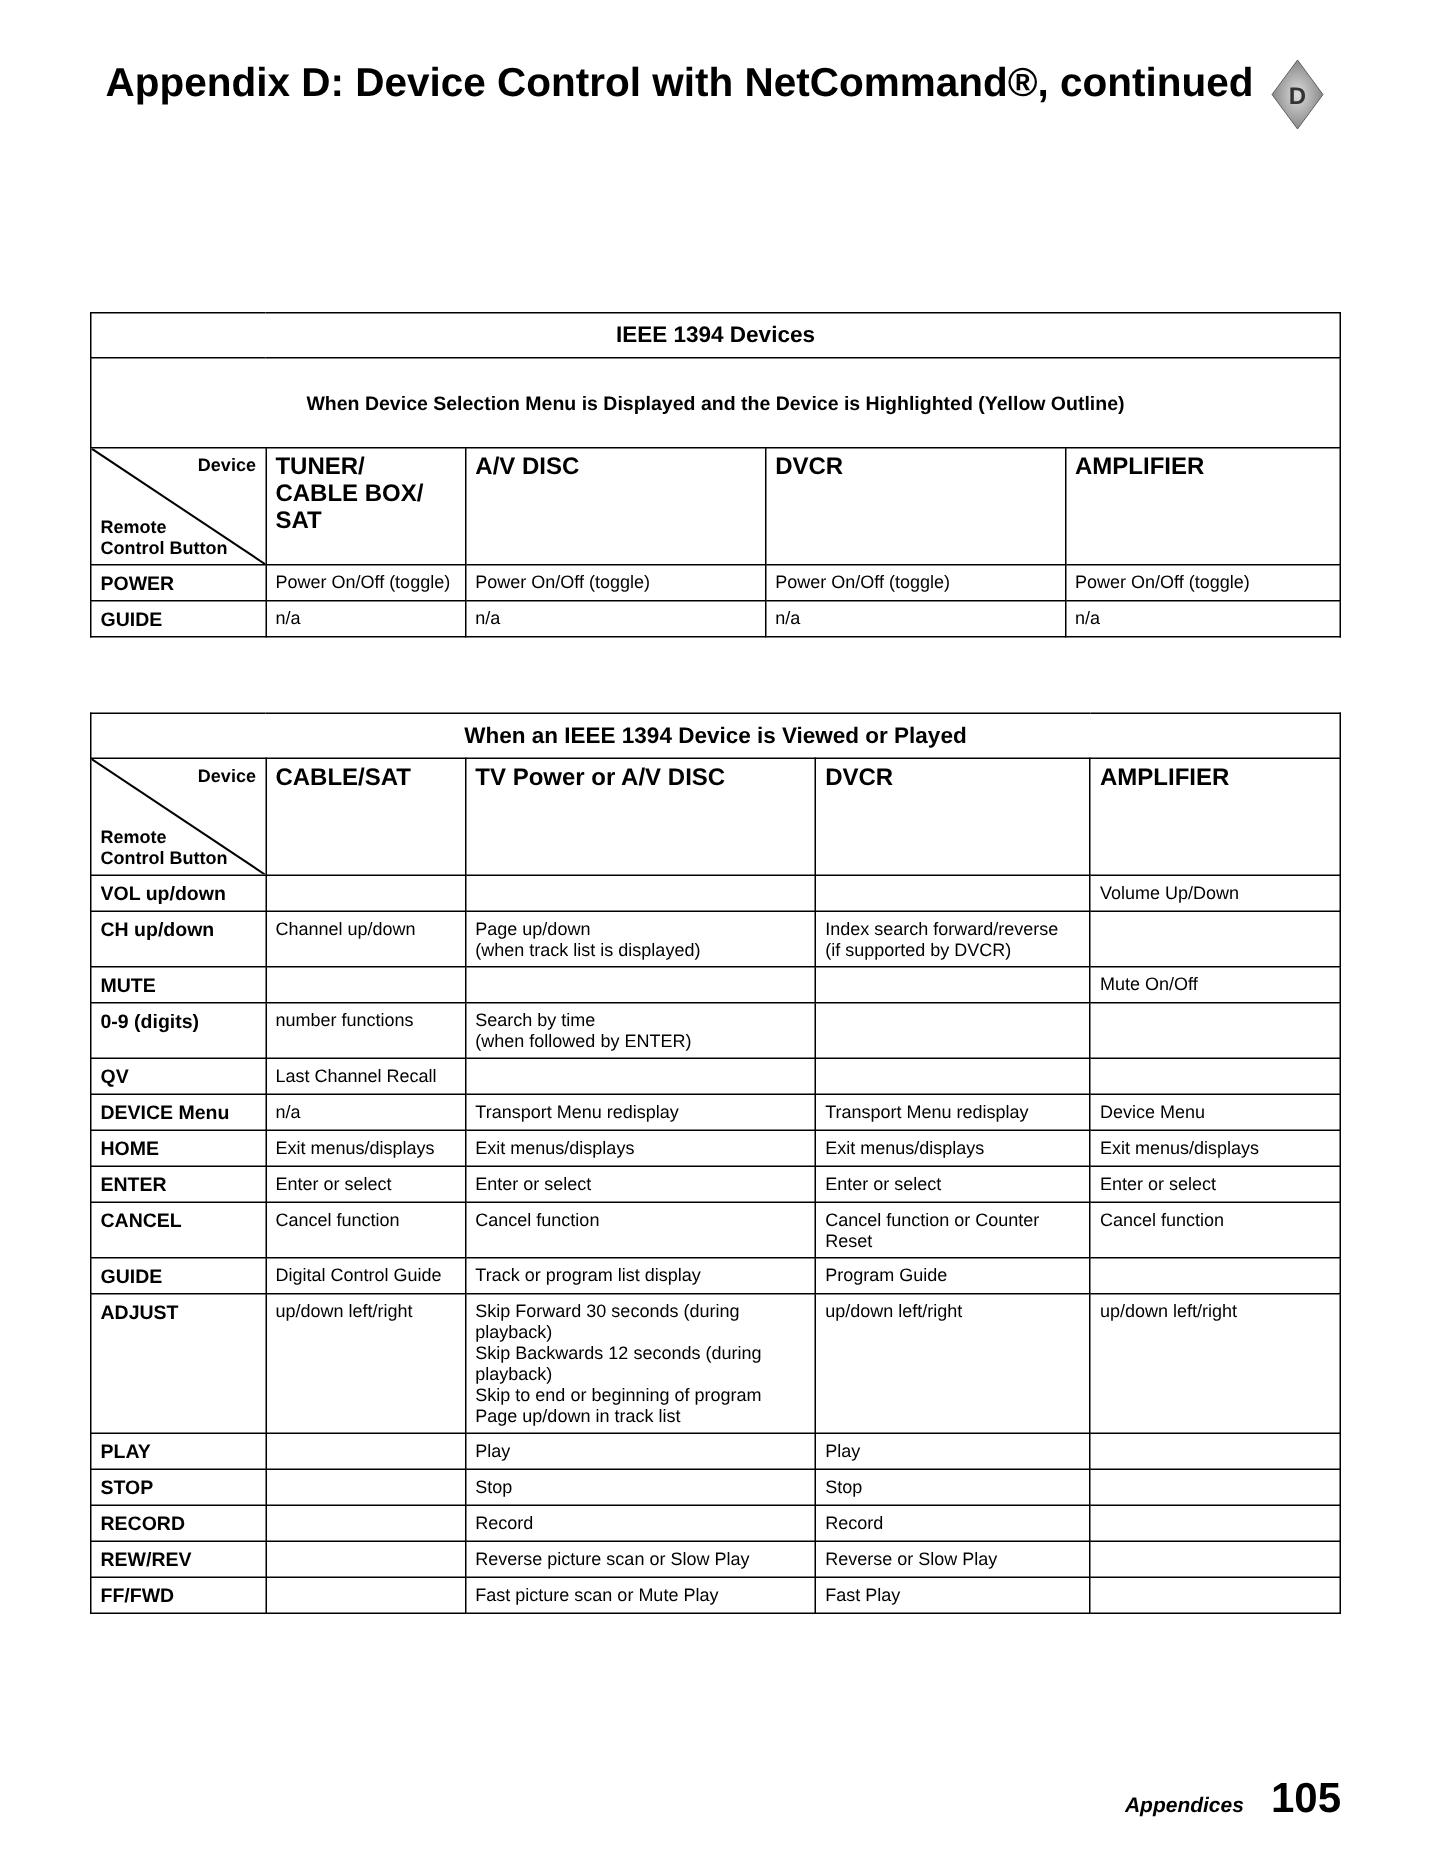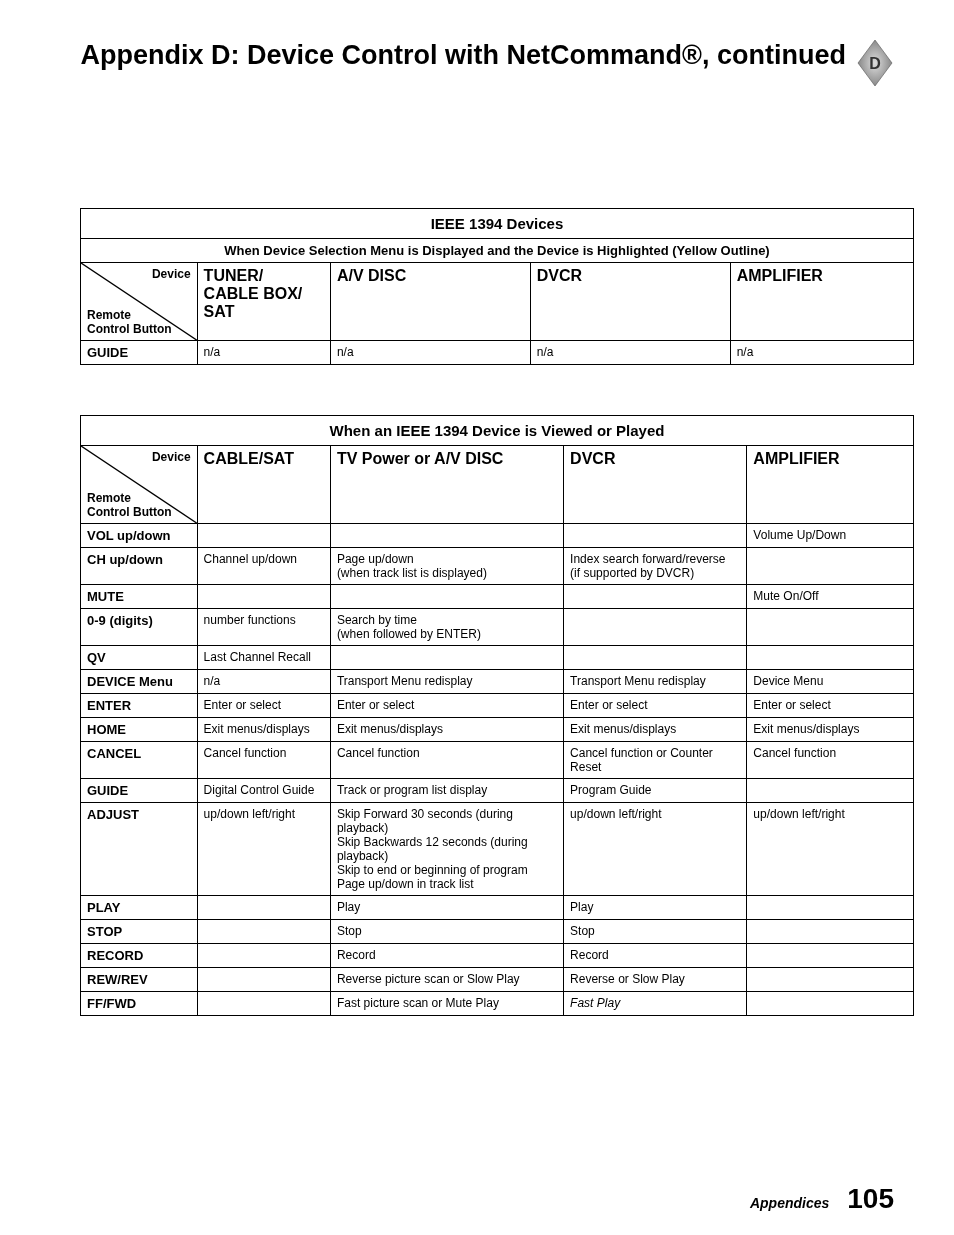--- a/index.html
+++ b/index.html
@@ -12,60 +12,59 @@
     width: 954px;
   }
   .page {
     padding: 40px 60px 30px 60px;
     position: relative;
     min-height: 1235px;
   }
   .header {
     display: flex;
     align-items: flex-start;
-    justify-content: flex-end;
+    justify-content: center;
     margin-bottom: 120px;
   }
   .page-title {
     font-size: 27px;
     font-weight: bold;
   }
   .diamond-badge {
     width: 38px;
     height: 50px;
     position: relative;
     flex-shrink: 0;
     margin-left: 10px;
     margin-top: -2px;
   }
   .diamond-badge svg { width: 100%; height: 100%; }
   table {
     border-collapse: collapse;
     width: 100%;
     margin-bottom: 50px;
-    margin-left: 20px;
   }
   th, td {
     border: 1.5px solid #000;
     padding: 4px 6px;
     font-size: 12px;
     text-align: left;
     vertical-align: top;
   }
   .table-title-row td, .table-title-row th {
     text-align: center;
     font-weight: bold;
     font-size: 15px;
     padding: 6px;
   }
   .sub-header-row td {
     text-align: center;
     font-weight: bold;
     font-size: 13px;
-    padding: 4px;
+    padding: 22px;
   }
   .col-header {
     font-weight: bold;
     font-size: 16px;
   }
   .row-header {
     font-weight: bold;
     font-size: 13px;
   }
   .diag-cell {
@@ -162,20 +161,27 @@
       <td class="col-header w-b1" style="white-space:pre-line;">TUNER/
 CABLE BOX/
 SAT</td>
       <td class="col-header w-b2">A/V DISC</td>
       <td class="col-header w-b3">DVCR</td>
       <td class="col-header w-b4">AMPLIFIER</td>
     </tr>
     </tbody>
       <tbody id="t1-body">
         <tr>
+          <td class="row-header">POWER</td>
+          <td style="white-space: pre-line;">Power On/Off (toggle)</td>
+          <td style="white-space: pre-line;">Power On/Off (toggle)</td>
+          <td style="white-space: pre-line;">Power On/Off (toggle)</td>
+          <td style="white-space: pre-line;">Power On/Off (toggle)</td>
+        </tr>
+        <tr>
           <td class="row-header">GUIDE</td>
           <td style="white-space: pre-line;">n/a</td>
           <td style="white-space: pre-line;">n/a</td>
           <td style="white-space: pre-line;">n/a</td>
           <td style="white-space: pre-line;">n/a</td>
         </tr>
       </tbody>
   </table>
 
   <table>
@@ -240,32 +246,32 @@
           <td style="white-space: pre-line;"></td>
         </tr>
         <tr>
           <td class="row-header">DEVICE Menu</td>
           <td style="white-space: pre-line;">n/a</td>
           <td style="white-space: pre-line;">Transport Menu redisplay</td>
           <td style="white-space: pre-line;">Transport Menu redisplay</td>
           <td style="white-space: pre-line;">Device Menu</td>
         </tr>
         <tr>
+          <td class="row-header">HOME</td>
+          <td style="white-space: pre-line;">Exit menus/displays</td>
+          <td style="white-space: pre-line;">Exit menus/displays</td>
+          <td style="white-space: pre-line;">Exit menus/displays</td>
+          <td style="white-space: pre-line;">Exit menus/displays</td>
+        </tr>
+        <tr>
           <td class="row-header">ENTER</td>
           <td style="white-space: pre-line;">Enter or select</td>
           <td style="white-space: pre-line;">Enter or select</td>
           <td style="white-space: pre-line;">Enter or select</td>
           <td style="white-space: pre-line;">Enter or select</td>
-        </tr>
-        <tr>
-          <td class="row-header">HOME</td>
-          <td style="white-space: pre-line;">Exit menus/displays</td>
-          <td style="white-space: pre-line;">Exit menus/displays</td>
-          <td style="white-space: pre-line;">Exit menus/displays</td>
-          <td style="white-space: pre-line;">Exit menus/displays</td>
         </tr>
         <tr>
           <td class="row-header">CANCEL</td>
           <td style="white-space: pre-line;">Cancel function</td>
           <td style="white-space: pre-line;">Cancel function</td>
           <td style="white-space: pre-line;">Cancel function or Counter Reset</td>
           <td style="white-space: pre-line;">Cancel function</td>
         </tr>
         <tr>
           <td class="row-header">GUIDE</td>
@@ -309,21 +315,21 @@
           <td class="row-header">REW/REV</td>
           <td style="white-space: pre-line;"></td>
           <td style="white-space: pre-line;">Reverse picture scan or Slow Play</td>
           <td style="white-space: pre-line;">Reverse or Slow Play</td>
           <td style="white-space: pre-line;"></td>
         </tr>
         <tr>
           <td class="row-header">FF/FWD</td>
           <td style="white-space: pre-line;"></td>
           <td style="white-space: pre-line;">Fast picture scan or Mute Play</td>
-          <td style="white-space: pre-line; font-style: italic;">Fast Play</td>
+          <td style="white-space: pre-line;">Fast Play</td>
           <td style="white-space: pre-line;"></td>
         </tr>
       </tbody>
   </table>
 
   <div class="footer">
     <span class="footer-label">Appendices</span>
     <span class="footer-page">105</span>
   </div>
 </div>

